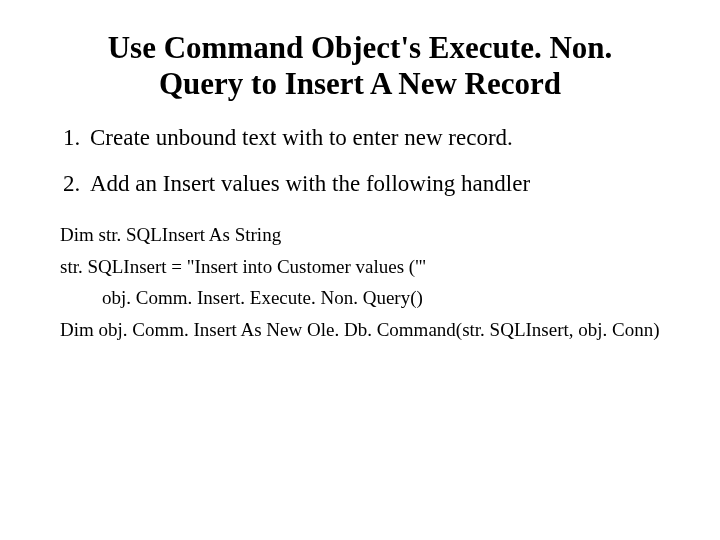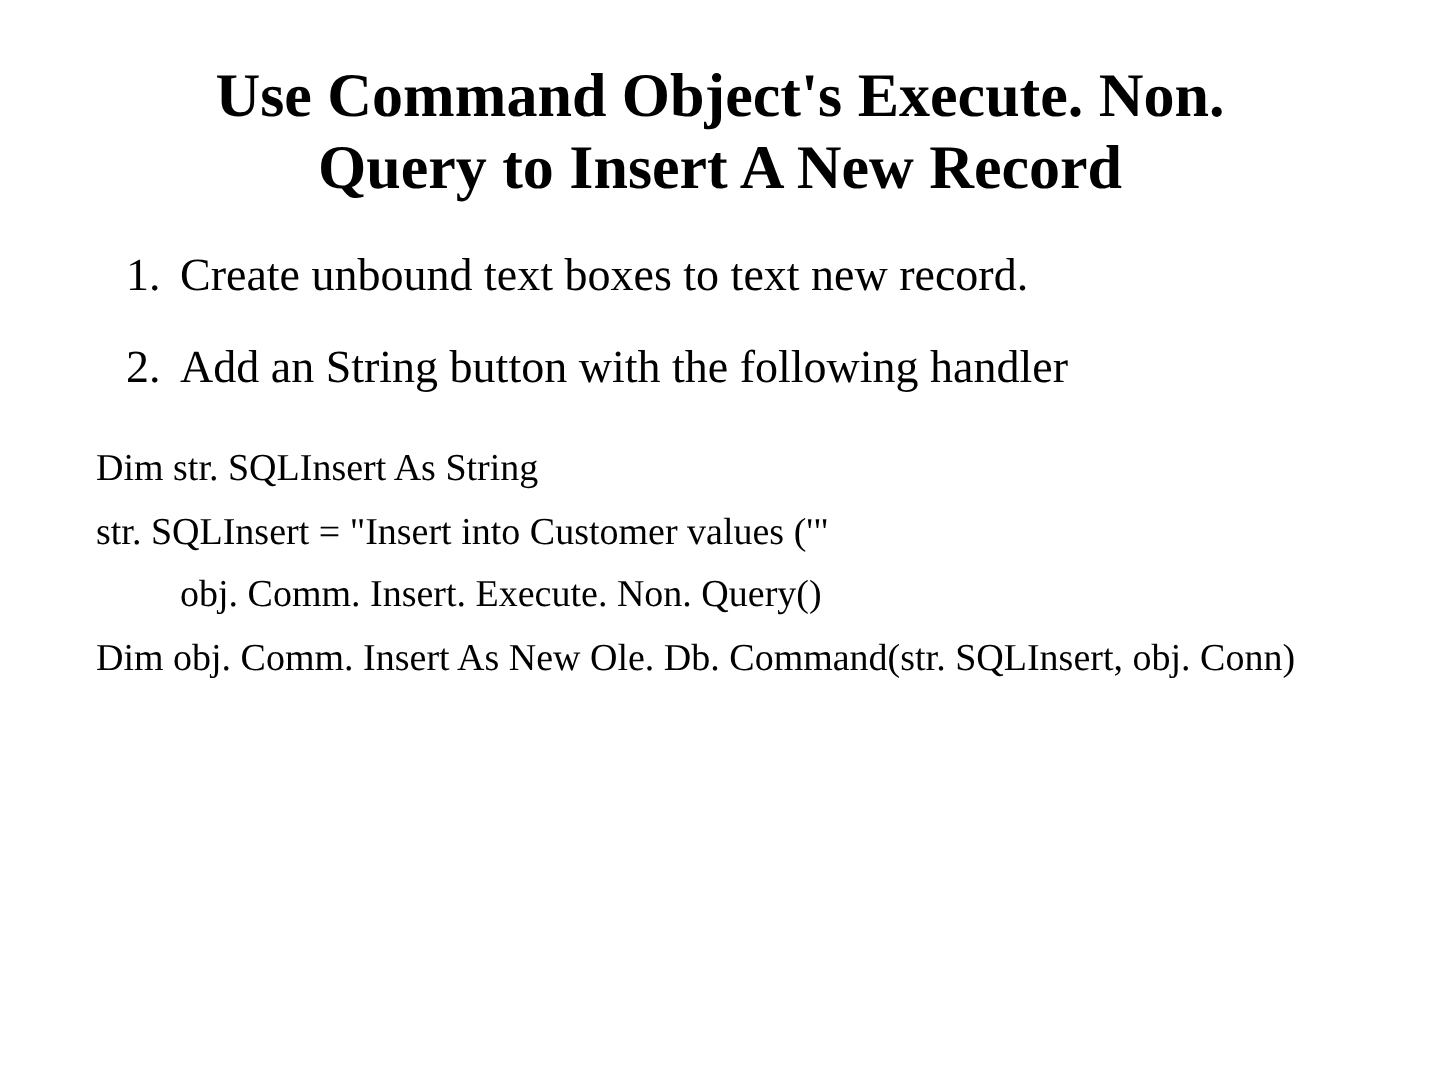--- a/index.html
+++ b/index.html
@@ -30,38 +30,38 @@
     font-size: 23px;
     line-height: 1.3;
   }
   .steps li {
     margin-bottom: 16px;
     padding-left: 4px;
   }
   .code-block {
     font-size: 19px;
     line-height: 1.45;
-    margin-left: 4px;
+    margin-left: 16px;
   }
   .code-line {
     margin: 0 0 4px 0;
   }
   .code-indent {
     margin-left: 42px;
   }
 </style>
 </head>
 <body>
 
 <div class="slide">
   <div class="title">Use Command Object's Execute. Non. Query to Insert A New Record</div>
 
   <ol class="steps">
-    <li>Create unbound text boxes to text new record.</li>
-    <li>Add an String button with the following handler</li>
+    <li>Create unbound text with to enter new record.</li>
+    <li>Add an Insert values with the following handler</li>
   </ol>
 
   <div class="code-block">
     <div class="code-line">Dim str. SQLInsert As String</div>
     <div class="code-line">str. SQLInsert = "Insert into Customer values ('"</div>
     <div class="code-line code-indent">obj. Comm. Insert. Execute. Non. Query()</div>
     <div class="code-line">Dim obj. Comm. Insert As New Ole. Db. Command(str. SQLInsert, obj. Conn)</div>
   </div>
 </div>
 

